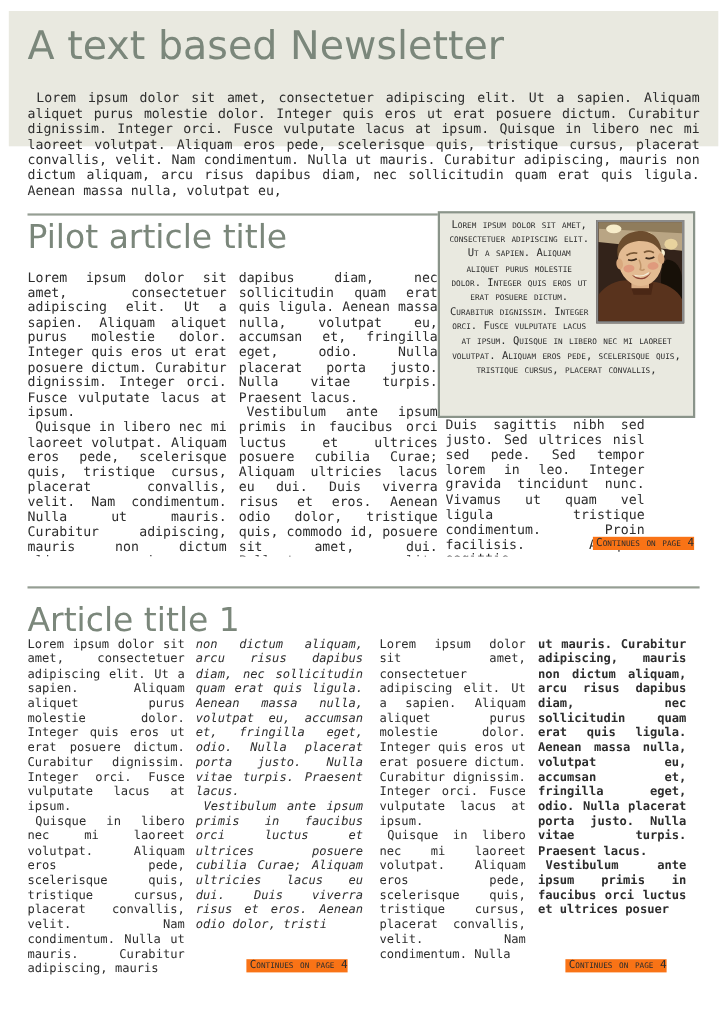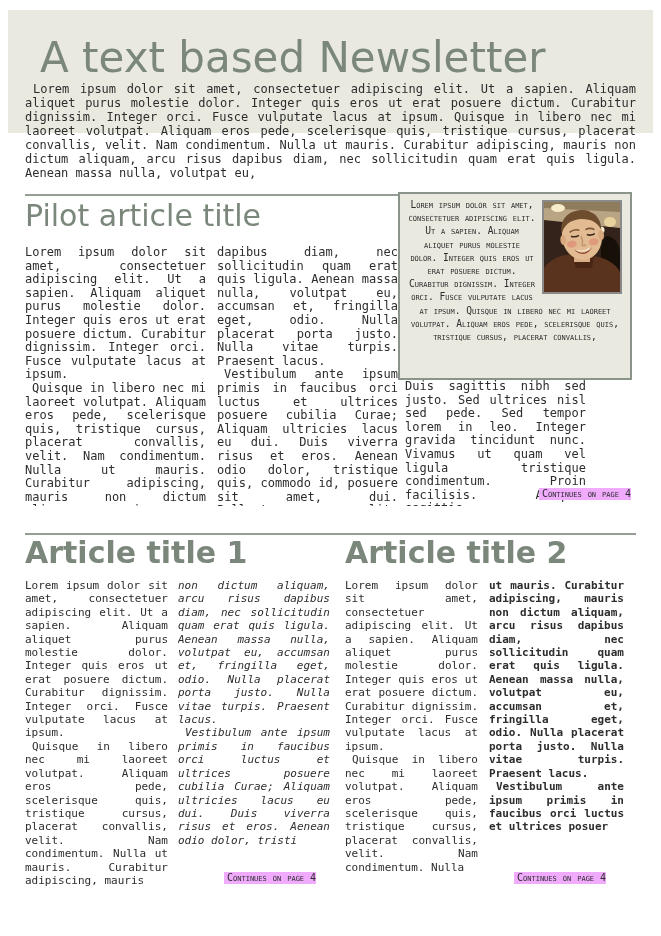--- a/index.html
+++ b/index.html
@@ -12,23 +12,23 @@
     --photo-border:#8a8a8a;
   }
   html,body{margin:0;padding:0;background:#fff;}
   .page{
     position:relative;width:661px;height:936px;overflow:hidden;background:#fff;
     font-family:"DejaVu Sans Mono","Liberation Mono",monospace;
     color:var(--body-text);
   }
   .header-bg{position:absolute;left:8px;top:10px;width:645px;height:123px;background:var(--header-background);}
   h1{
-    position:absolute;left:25px;top:22px;margin:15px;
+    position:absolute;left:25px;top:22px;margin:0;
     font-family:"DejaVu Sans","Liberation Sans",sans-serif;
-    font-weight:400;font-size:42px;line-height:42px;color:var(--heading-text);
+    font-weight:400;font-size:36px;line-height:42px;color:var(--heading-text);
   }
   .intro{
     position:absolute;left:25px;top:82px;width:611px;margin:0;
     font-size:12px;line-height:14px;text-align:justify;text-indent:8px;
   }
   h2{
     margin:0;font-family:"DejaVu Sans","Liberation Sans",sans-serif;
     font-weight:400;font-size:30px;line-height:30px;color:var(--heading-text);
   }
   section{position:absolute;left:25px;width:611px;}
@@ -46,25 +46,25 @@
   }
   .photo svg{display:block;width:100%;height:100%;}
   .col{position:absolute;overflow:hidden;font-size:12px;line-height:13.6px;text-align:justify;}
   .col p{margin:0;}
   .col p.indent{text-indent:7px;}
   .pcol1{left:0;top:56px;width:181px;height:260px;}
   .pcol2{left:192px;top:56px;width:181px;height:260px;}
   .pcol3{left:380px;top:190px;width:181px;height:126px;}
   .continues{
     position:absolute;font-size:10px;line-height:12px;font-variant:small-caps;
-    background:#f0abfc;padding-left:3px;white-space:nowrap;
+    background:#f97316;padding-left:3px;white-space:nowrap;
   }
   .pilot .continues{top:298px;right:5px;}
   .articles{top:533px;height:378px;border-top:2px solid var(--divider);}
-  .articles h2{position:absolute;top:3px;font-weight:bold;}
+  .articles h2{position:absolute;top:15px;}
   .a1-title{left:0;}
   .a2-title{left:320px;}
   .acol{font-size:11px;line-height:13.4px;height:325px;}
   .a1col1{left:0;top:44px;width:143px;}
   .a1col2{left:153px;top:44px;width:152px;font-style:italic;}
   .a2col1{left:320px;top:44px;width:133px;}
   .a2col2{left:464px;top:44px;width:135px;font-weight:bold;}
   .a1-cont{left:199px;top:337px;}
   .a2-cont{left:489px;top:337px;}
 </style>
@@ -121,21 +121,20 @@
       <p class="indent">Vestibulum ante ipsum primis in faucibus orci luctus et ultrices posuere cubilia Curae; Aliquam ultricies lacus eu dui. Duis viverra risus et eros. Aenean odio dolor, tristique quis, commodo id, posuere sit amet, dui. Pellentesque velit. Aliquam erat volutpat.</p>
     </div>
     <div class="col pcol3">
       <p>Duis sagittis nibh sed justo. Sed ultrices nisl sed pede. Sed tempor lorem in leo. Integer gravida tincidunt nunc. Vivamus ut quam vel ligula tristique condimentum. Proin facilisis. Aliquam sagittis</p>
     </div>
     <div class="continues">Continues on page 4</div>
   </section>
 
   <section class="articles">
     <h2 class="a1-title">Article title 1</h2>
-    <h2 class="a2-title">Article title 2</h2>
 
     <div class="col acol a1col1">
       <p>Lorem ipsum dolor sit amet, consectetuer adipiscing elit. Ut a sapien. Aliquam aliquet purus molestie dolor. Integer quis eros ut erat posuere dictum. Curabitur dignissim. Integer orci. Fusce vulputate lacus at ipsum.</p>
       <p class="indent">Quisque in libero nec mi laoreet volutpat. Aliquam eros pede, scelerisque quis, tristique cursus, placerat convallis, velit. Nam condimentum. Nulla ut mauris. Curabitur adipiscing, mauris</p>
     </div>
     <div class="col acol a1col2">
       <p>non dictum aliquam, arcu risus dapibus diam, nec sollicitudin quam erat quis ligula. Aenean massa nulla, volutpat eu, accumsan et, fringilla eget, odio. Nulla placerat porta justo. Nulla vitae turpis. Praesent lacus.</p>
       <p class="indent">Vestibulum ante ipsum primis in faucibus orci luctus et ultrices posuere cubilia Curae; Aliquam ultricies lacus eu dui. Duis viverra risus et eros. Aenean odio dolor, tristi</p>
     </div>
     <div class="col acol a2col1">

